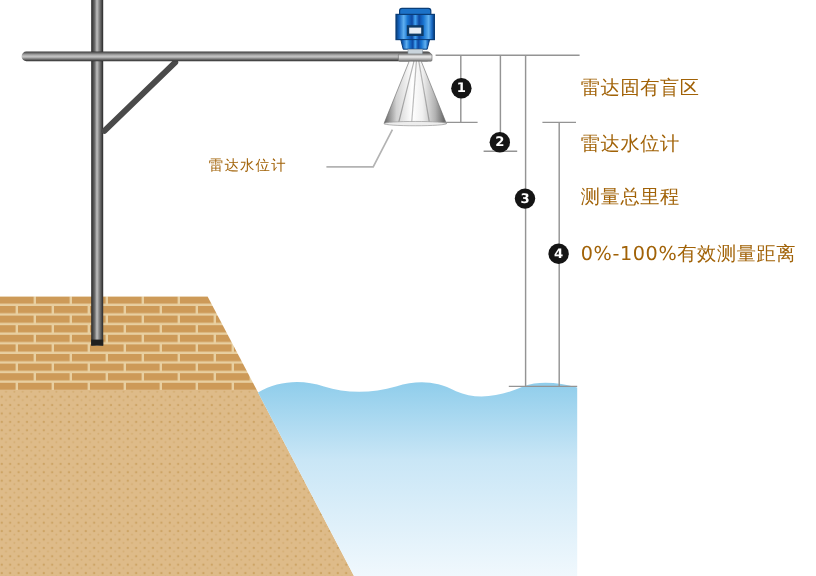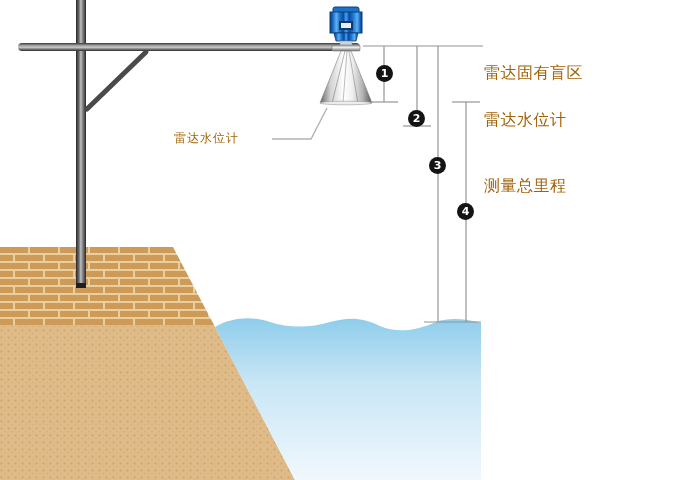--- a/index.html
+++ b/index.html
@@ -138,16 +138,17 @@
   </div>
   <div class="marker" style="left:429px;top:157px;">
     <span>3</span>
   </div>
   <div class="marker" style="left:457px;top:203px;">
     <span>4</span>
   </div>
 
   <div class="lbl" style="left:484px;top:64px;">雷达固有盲区</div>
   <div class="lbl" style="left:484px;top:111px;">雷达水位计</div>
-  <div class="lbl" style="left:484px;top:155px;margin-top:22px;">测量总里程</div>
+  <div class="lbl" style="left:484px;top:155px;">测量总里程</div>
+  <div class="lbl" style="left:484px;top:203px;">0%-100%有效测量距离</div>
   <div class="lbl lbl-device" style="left:174px;top:129px;">雷达水位计</div>
 
 </div>
 
 </body></html>

